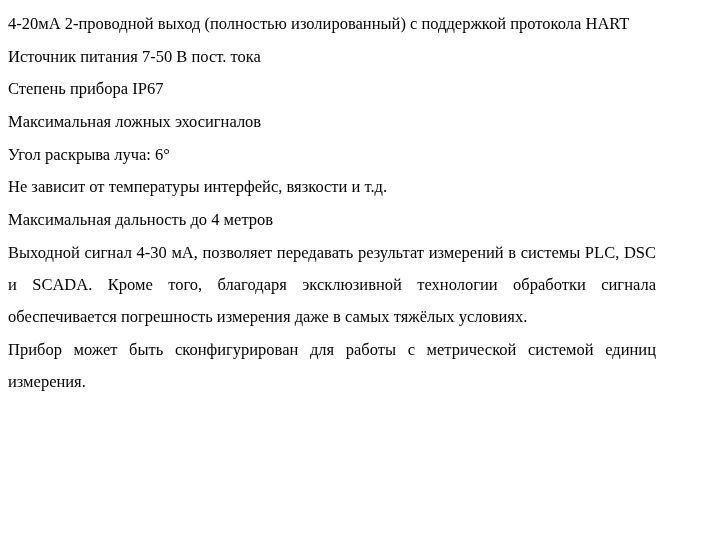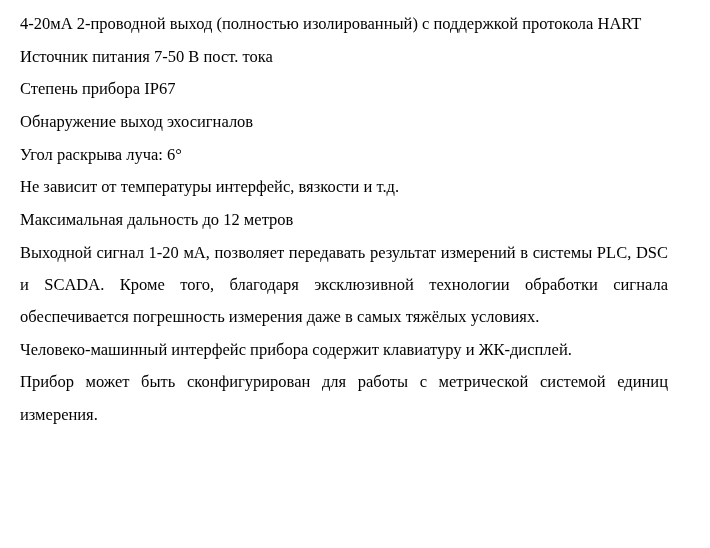--- a/index.html
+++ b/index.html
@@ -12,39 +12,37 @@
     height: 548px;
     overflow: hidden;
     font-family: "Liberation Serif", "DejaVu Serif", serif;
     color: #000000;
   }
   #document {
     box-sizing: border-box;
     width: 668px;
     height: 548px;
     padding: 8px 12px 0 8px;
-    margin-left: 12px;
   }
   .para {
     font-size: 16.5px;
     line-height: 1.95;
     text-align: justify;
     text-justify: inter-word;
     margin: 0 0 0.5px 0;
     hyphens: none;
   }
   
 </style>
 </head>
 <body>
 
 <div id="document">
   <p class="para">4-20мА 2-проводной выход (полностью изолированный) с поддержкой протокола HART</p>
   <p class="para">Источник питания 7-50 В пост. тока</p>
   <p class="para">Степень прибора IP67</p>
-  <p class="para">Обнаружение выход эхосигналов</p>
+  <p class="para">Максимальная ложных эхосигналов</p>
   <p class="para">Угол раскрыва луча: 6°</p>
   <p class="para">Не зависит от температуры интерфейс, вязкости и т.д.</p>
-  <p class="para">Максимальная дальность до 12 метров</p>
-  <p class="para">Выходной сигнал 1-20 мА, позволяет передавать результат измерений в системы PLC, DSC и SCADA. Кроме того, благодаря эксклюзивной технологии обработки сигнала обеспечивается погрешность измерения даже в самых тяжёлых условиях.</p>
-  <p class="para">Человеко-машинный интерфейс прибора содержит клавиатуру и ЖК-дисплей.</p>
+  <p class="para">Максимальная дальность до 4 метров</p>
+  <p class="para">Выходной сигнал 4-30 мА, позволяет передавать результат измерений в системы PLC, DSC и SCADA. Кроме того, благодаря эксклюзивной технологии обработки сигнала обеспечивается погрешность измерения даже в самых тяжёлых условиях.</p>
   <p class="para">Прибор может быть сконфигурирован для работы с метрической системой единиц измерения.</p>
 </div>
 
 </body></html>

